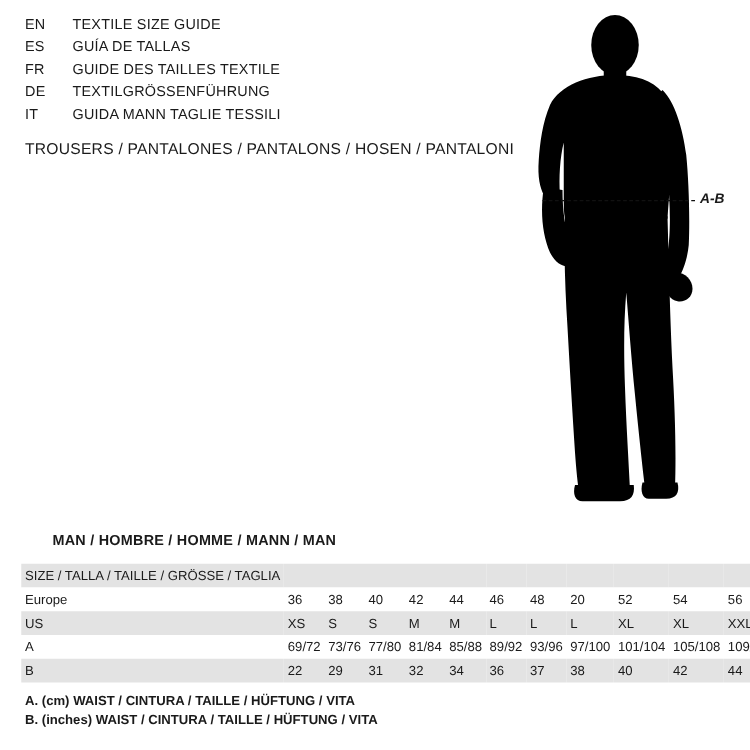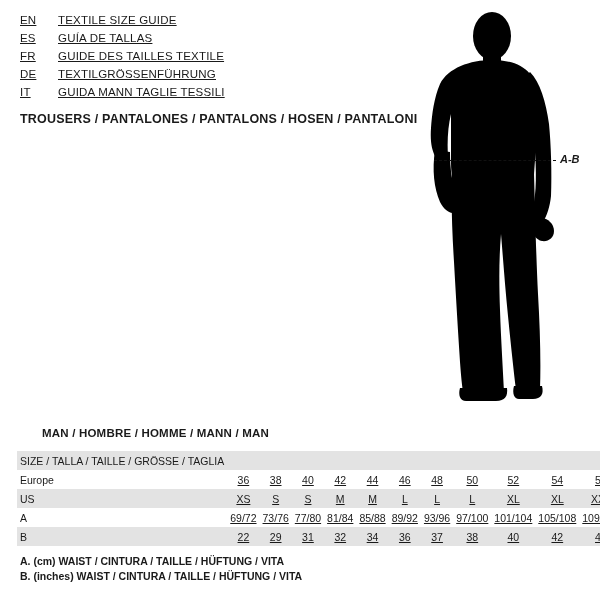--- a/index.html
+++ b/index.html
@@ -19,21 +19,20 @@
     width: 600px;
     height: 600px;
   }
 
   
   .lang-block {
     position: absolute;
     left: 20px;
     top: 14px;
     width: 400px;
-    text-decoration: underline;
   }
   .lang-row {
     display: flex;
     align-items: baseline;
     height: 18px;
     font-size: 11.5px;
     letter-spacing: 0.2px;
   }
   .lang-code {
     width: 38px;
@@ -43,21 +42,21 @@
   .lang-text {
     color: #1a1a1a;
     white-space: nowrap;
   }
 
   .subtitle {
     position: absolute;
     left: 20px;
     top: 112px;
     font-size: 12.5px;
-    font-weight: bold;
+    font-weight: normal;
     letter-spacing: 0.2px;
     white-space: nowrap;
   }
 
   
   .figure-wrap {
     position: absolute;
     left: 404px;
     top: 10px;
     width: 190px;
@@ -116,22 +115,21 @@
   table.size-table tr.plain {
     background: #ffffff;
   }
   td.label-cell {
     width: 86px;
     text-align: left;
     margin-top: 24px;
   }
   td.val {
     width: 46px;
-    text-align: center;
-    text-decoration: underline;
+    text-align: left;
   }
 
   .footnotes {
     position: absolute;
     left: 20px;
     top: 554px;
     font-size: 10.5px;
     line-height: 15px;
     font-weight: bold;
   }
@@ -249,21 +247,21 @@
       </tr>
       <tr class="plain">
         <td class="label-cell">Europe</td>
         <td class="val">36</td>
         <td class="val">38</td>
         <td class="val">40</td>
         <td class="val">42</td>
         <td class="val">44</td>
         <td class="val">46</td>
         <td class="val">48</td>
-        <td class="val">50</td>
+        <td class="val">20</td>
         <td class="val">52</td>
         <td class="val">54</td>
         <td class="val">56</td>
       </tr>
       <tr class="shaded">
         <td class="label-cell">US</td>
         <td class="val">XS</td>
         <td class="val">S</td>
         <td class="val">S</td>
         <td class="val">M</td>

